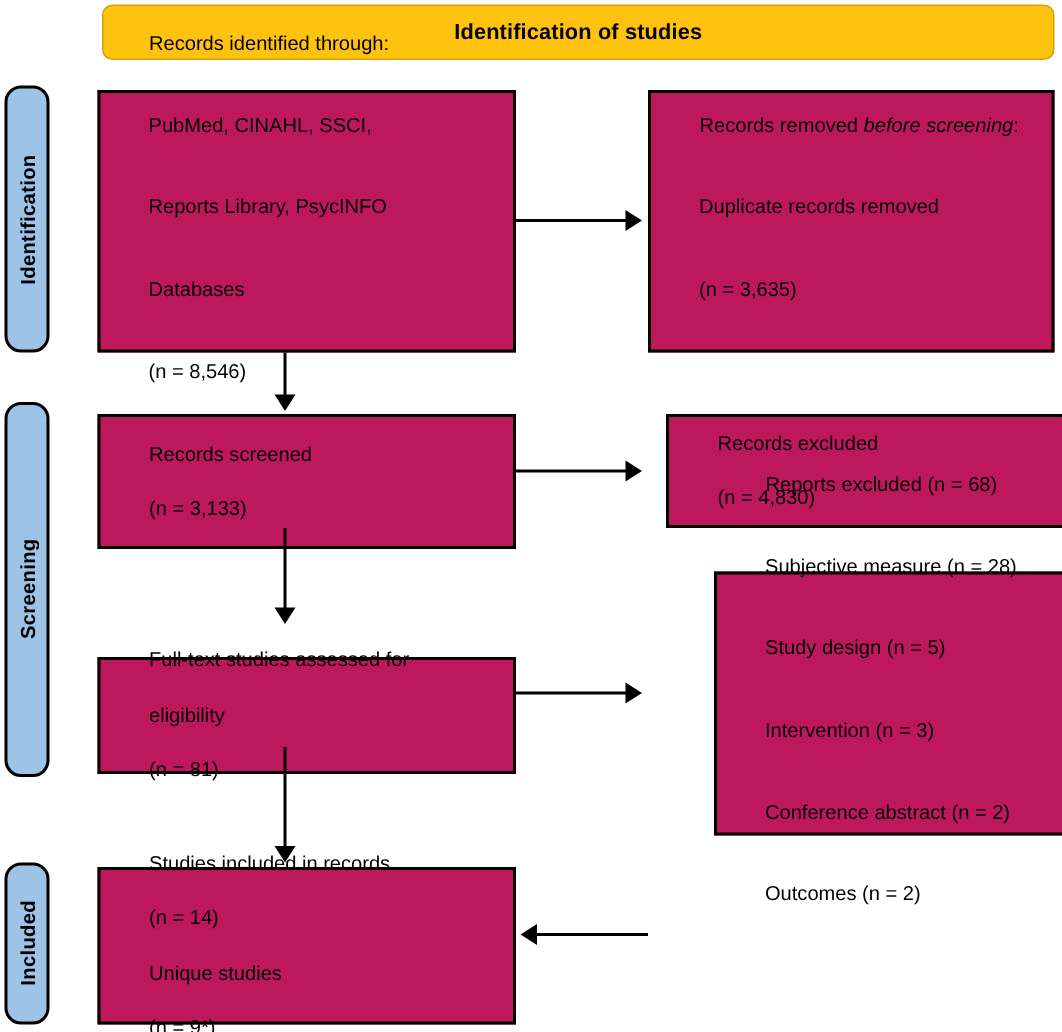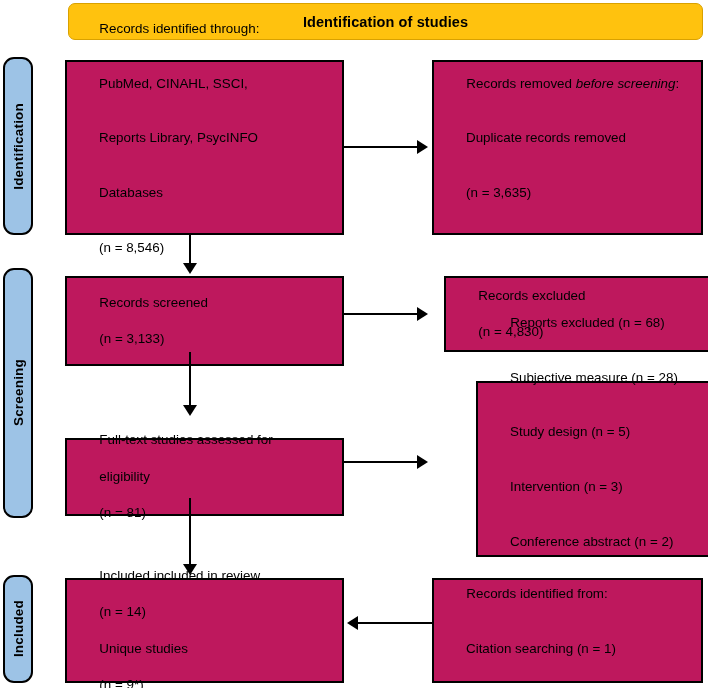--- a/index.html
+++ b/index.html
@@ -218,33 +218,27 @@
       <span class="ind">Subjective measure (n = 28)</span>
       <span class="ind">Study design (n = 5)</span>
       <span class="ind">Intervention (n = 3)</span>
       <span class="ind">Conference abstract (n = 2)</span>
       <span class="ind">Outcomes (n = 2)</span>
     </div>
   </div>
 
   <div class="box box-included">
     <div class="txt">
-      <span>Included included in review</span><br>
+      <span>Studies included in records</span><br>
       <span>(n = 14)</span><br>
       <span>Unique studies</span><br>
       <span>(n = 9*)</span>
     </div>
   </div>
 
-  <div class="box box-citation">
-    <div class="txt">
-      <span>Records identified from:</span><br>
-      <span class="ind">Citation searching (n = 1)</span>
-    </div>
-  </div>
 
   <div class="vline c1-v"></div>
   <div class="arrow-down c1-a"></div>
 
   <div class="hline c2-h"></div>
   <div class="arrow-right c2-a"></div>
 
   <div class="vline c3-v"></div>
   <div class="arrow-down c3-a"></div>
 

